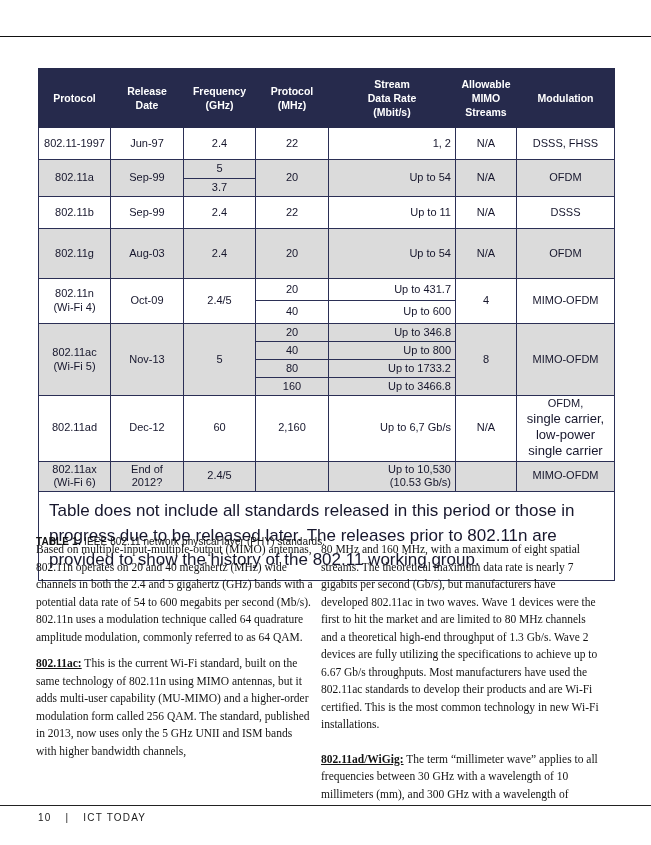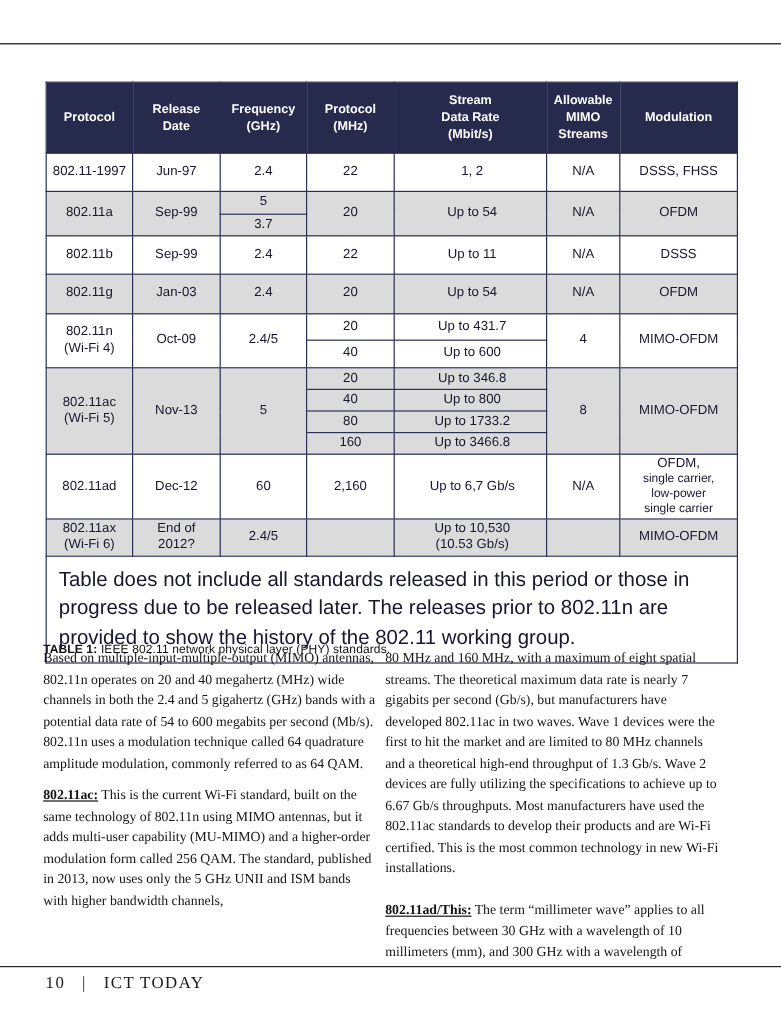--- a/index.html
+++ b/index.html
@@ -28,22 +28,22 @@
     border:1.5px solid var(--border);
     text-align:center;vertical-align:middle;
     white-space:pre-line;line-height:1.25;
     padding:1px 4px;
   }
   table.standards thead th{
     background:var(--navy);color:#fff;font-weight:700;font-size:10.5px;
     border:1.5px solid var(--navy);height:59px;line-height:1.35;
   }
   table.standards tr.shaded td{background:var(--shade);}
-  table.standards td.al{text-align:center;padding-left:7px;}
-  table.standards td .sub{font-size:10px;line-height:1.25;}
+  table.standards td.al{text-align:right;padding-left:7px;}
+  table.standards td .sub{font-size:13px;line-height:1.25;}
   table.standards td.note{
     background:#fff;text-align:left;font-size:17px;line-height:1.45;
     padding:7px 10px;white-space:normal;height:auto;
   }
   .caption{
     position:absolute;left:36px;top:536px;width:578px;
     font-size:10px;color:#111;letter-spacing:.1px;
   }
   .caption .cap-label{font-weight:700;}
   .caption .cap-text{margin-left:3px;}
@@ -61,21 +61,21 @@
   .col h2{
     font-family:"Liberation Sans",sans-serif;font-size:12.5px;
     color:var(--teal);margin:11px 0 6px 0;letter-spacing:.2px;
   }
   .lead{font-weight:700;text-decoration:underline;}
 
   
   .footer-rule{position:absolute;left:0;top:805px;width:651px;height:1px;background:#222;}
   .footer{
     position:absolute;left:38px;top:812px;width:400px;
-    font-size:14px;color:#1a1a1a;letter-spacing:1.2px;font-family:Liberation Serif, serif;
+    font-size:10px;color:#1a1a1a;letter-spacing:1.2px;
   }
   .footer .sep{margin:0 14px;}
 </style>
 </head>
 <body>
 
 <div class="page">
 
   <div class="top-rule"></div>
 
@@ -132,23 +132,23 @@
           </tr>
           <tr style="height: 32px;">
             <td>802.11b</td>
             <td>Sep-99</td>
             <td>2.4</td>
             <td>22</td>
             <td class="al">Up to 11</td>
             <td>N/A</td>
             <td>DSSS</td>
           </tr>
-          <tr class="shaded" style="height: 33px; padding-left: 37px;">
+          <tr class="shaded" style="height: 50px; padding-left: 37px;">
             <td>802.11g</td>
-            <td>Jan-03</td>
+            <td>Aug-03</td>
             <td>2.4</td>
             <td>20</td>
             <td class="al">Up to 54</td>
             <td>N/A</td>
             <td>OFDM</td>
           </tr>
           <tr style="height: 22px;">
             <td rowspan="2">802.11n
 (Wi-Fi 4)</td>
             <td rowspan="2">Oct-09</td>
@@ -217,21 +217,21 @@
     <span class="cap-label">TABLE 1:</span><span class="cap-text">IEEE 802.11 network physical layer (PHY) standards.</span>
   </div>
 
   <div class="columns">
     <div class="col">
       <p>Based on multiple-input-multiple-output (MIMO) antennas, 802.11n operates on 20 and 40 megahertz (MHz) wide channels in both the 2.4 and 5 gigahertz (GHz) bands with a potential data rate of 54 to 600 megabits per second (Mb/s). 802.11n uses a modulation technique called 64 quadrature amplitude modulation, commonly referred to as 64 QAM.</p>
       <p><span class="lead">802.11ac:</span><span> This is the current Wi-Fi standard, built on the same technology of 802.11n using MIMO antennas, but it adds multi-user capability (MU-MIMO) and a higher-order modulation form called 256 QAM. The standard, published in 2013, now uses only the 5 GHz UNII and ISM bands with higher bandwidth channels,</span></p>
     </div>
     <div class="col">
       <p>80 MHz and 160 MHz, with a maximum of eight spatial streams. The theoretical maximum data rate is nearly 7 gigabits per second (Gb/s), but manufacturers have developed 802.11ac in two waves. Wave 1 devices were the first to hit the market and are limited to 80 MHz channels and a theoretical high-end throughput of 1.3 Gb/s. Wave 2 devices are fully utilizing the specifications to achieve up to 6.67 Gb/s throughputs. Most manufacturers have used the 802.11ac standards to develop their products and are Wi-Fi certified. This is the most common technology in new Wi-Fi installations.</p>
-      <p class="sp"><span class="lead">802.11ad/This:</span><span> The term “millimeter wave” applies to all frequencies between 30 GHz with a wavelength of 10 millimeters (mm), and 300 GHz with a wavelength of</span></p>
+      <p class="sp"><span class="lead">802.11ad/WiGig:</span><span> The term “millimeter wave” applies to all frequencies between 30 GHz with a wavelength of 10 millimeters (mm), and 300 GHz with a wavelength of</span></p>
     </div>
   </div>
 
   <div class="footer-rule"></div>
   <div class="footer">
     <span>10</span><span class="sep">|</span><span>ICT TODAY</span>
   </div>
 
 </div>
 

